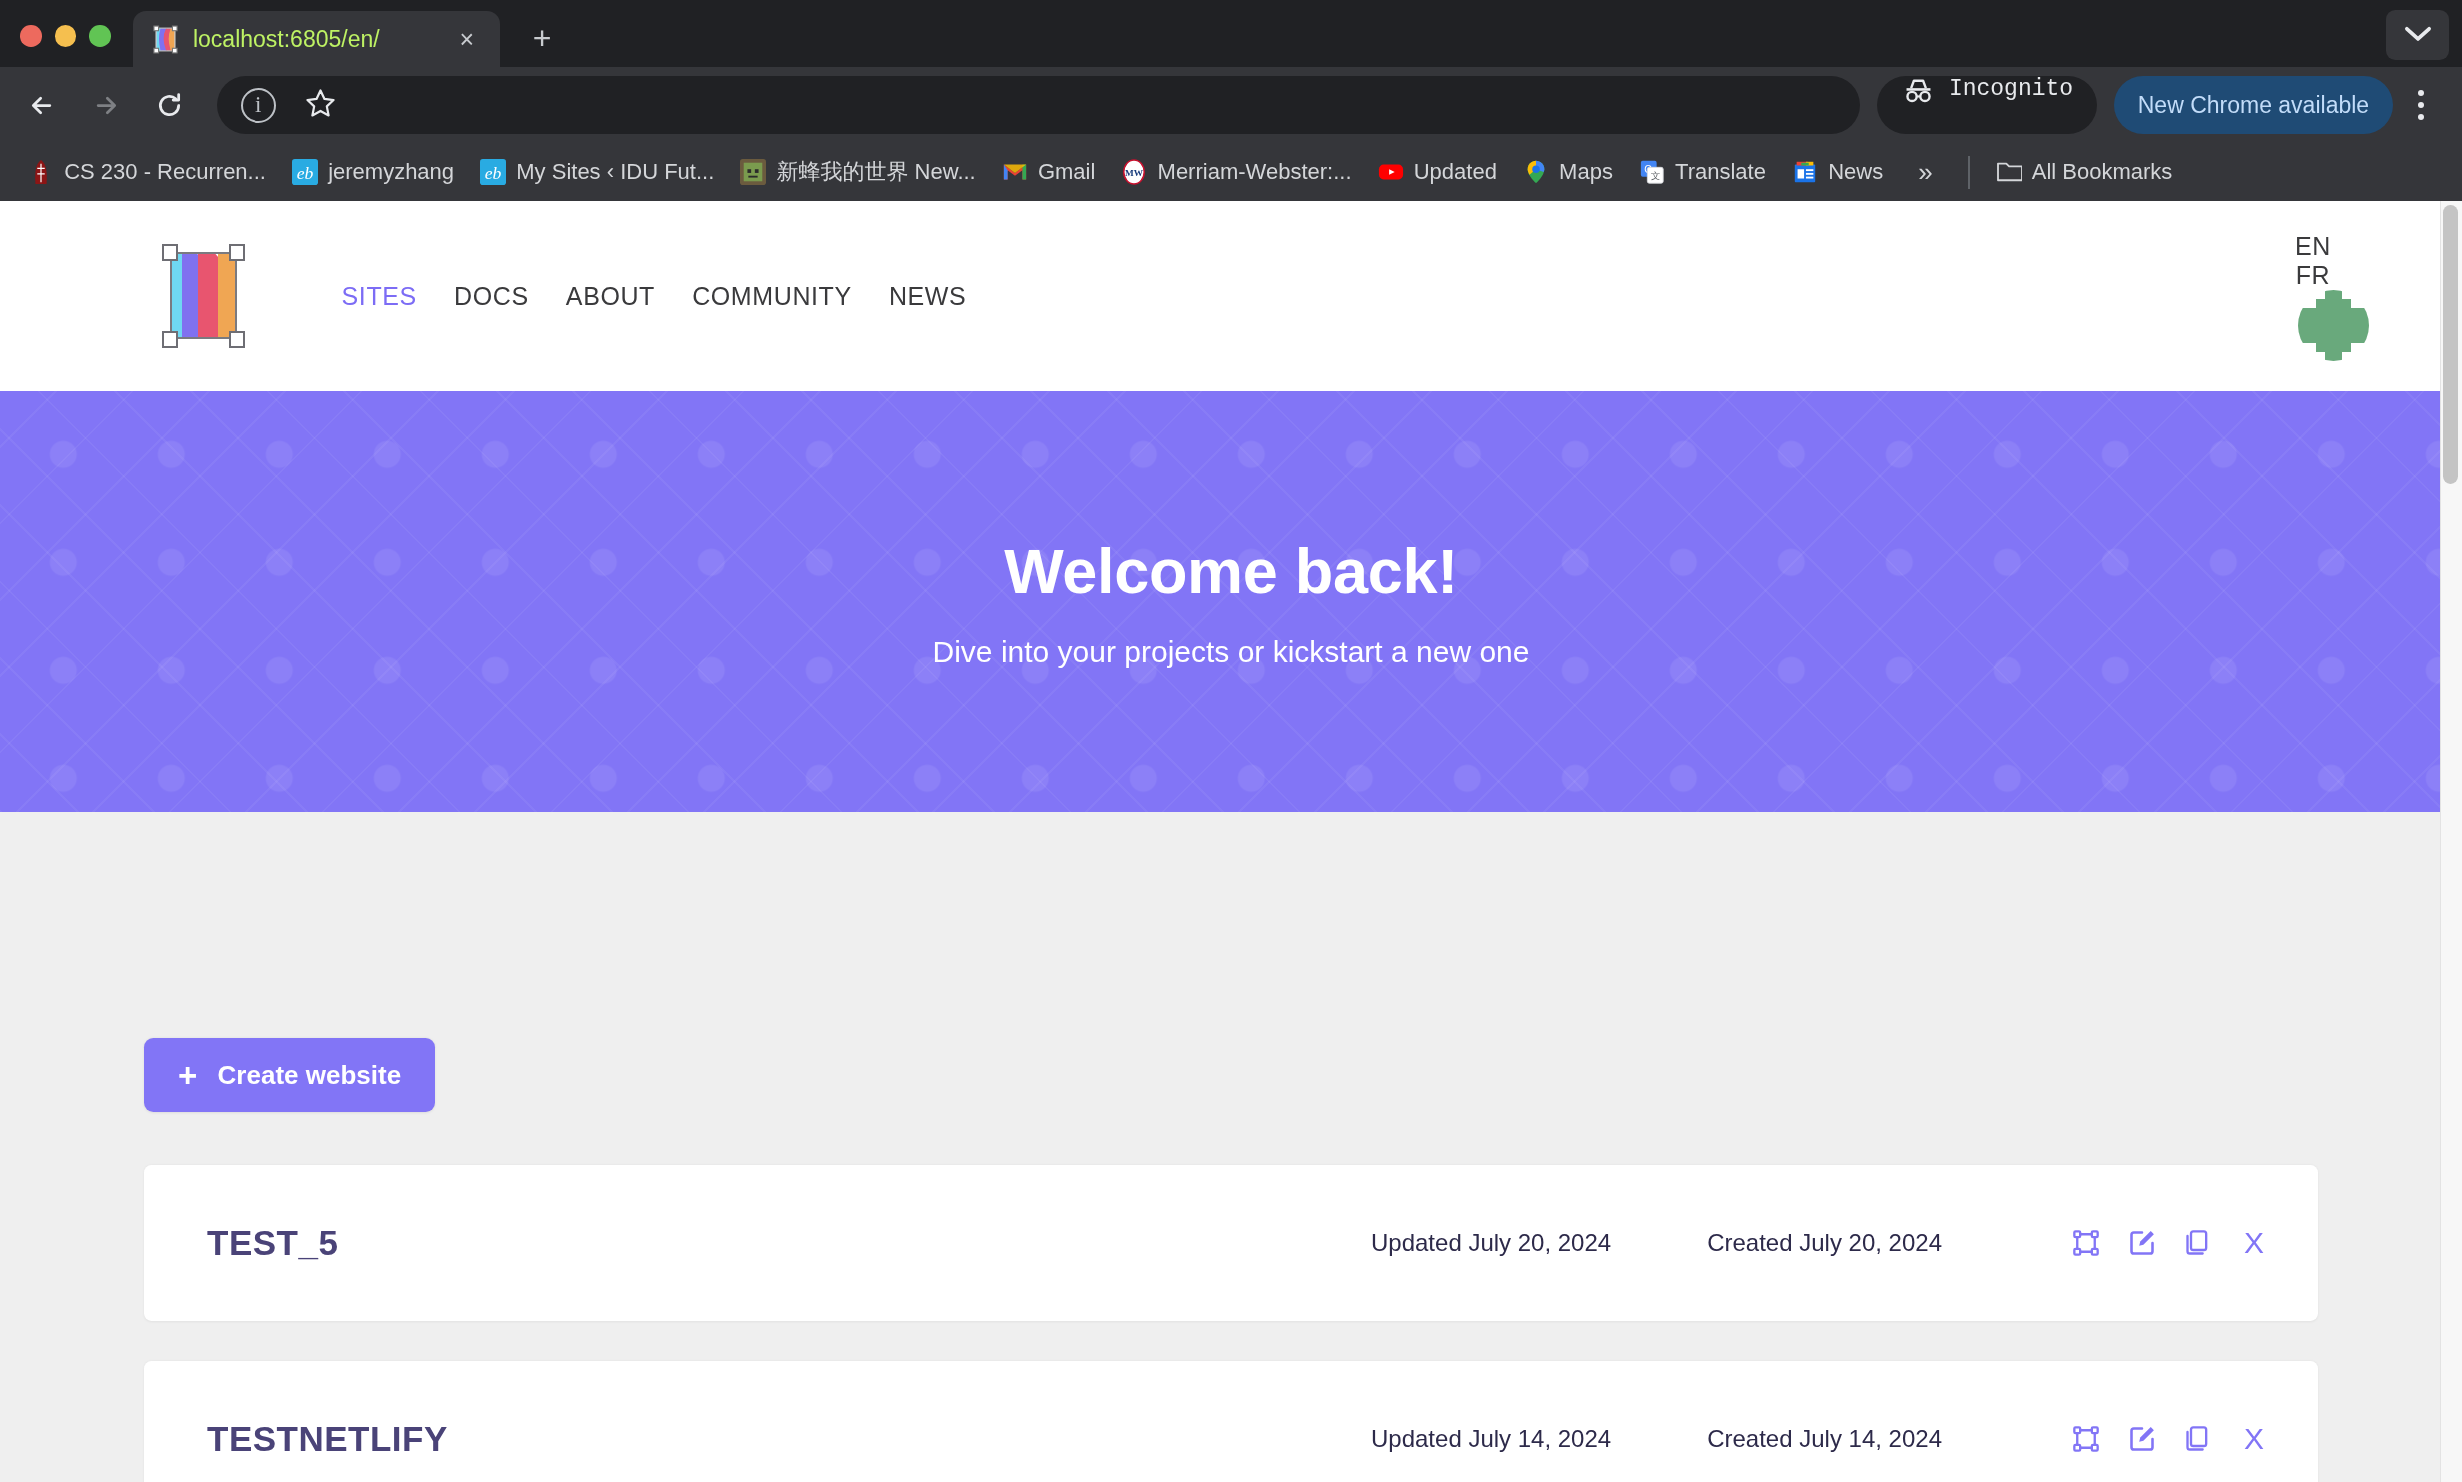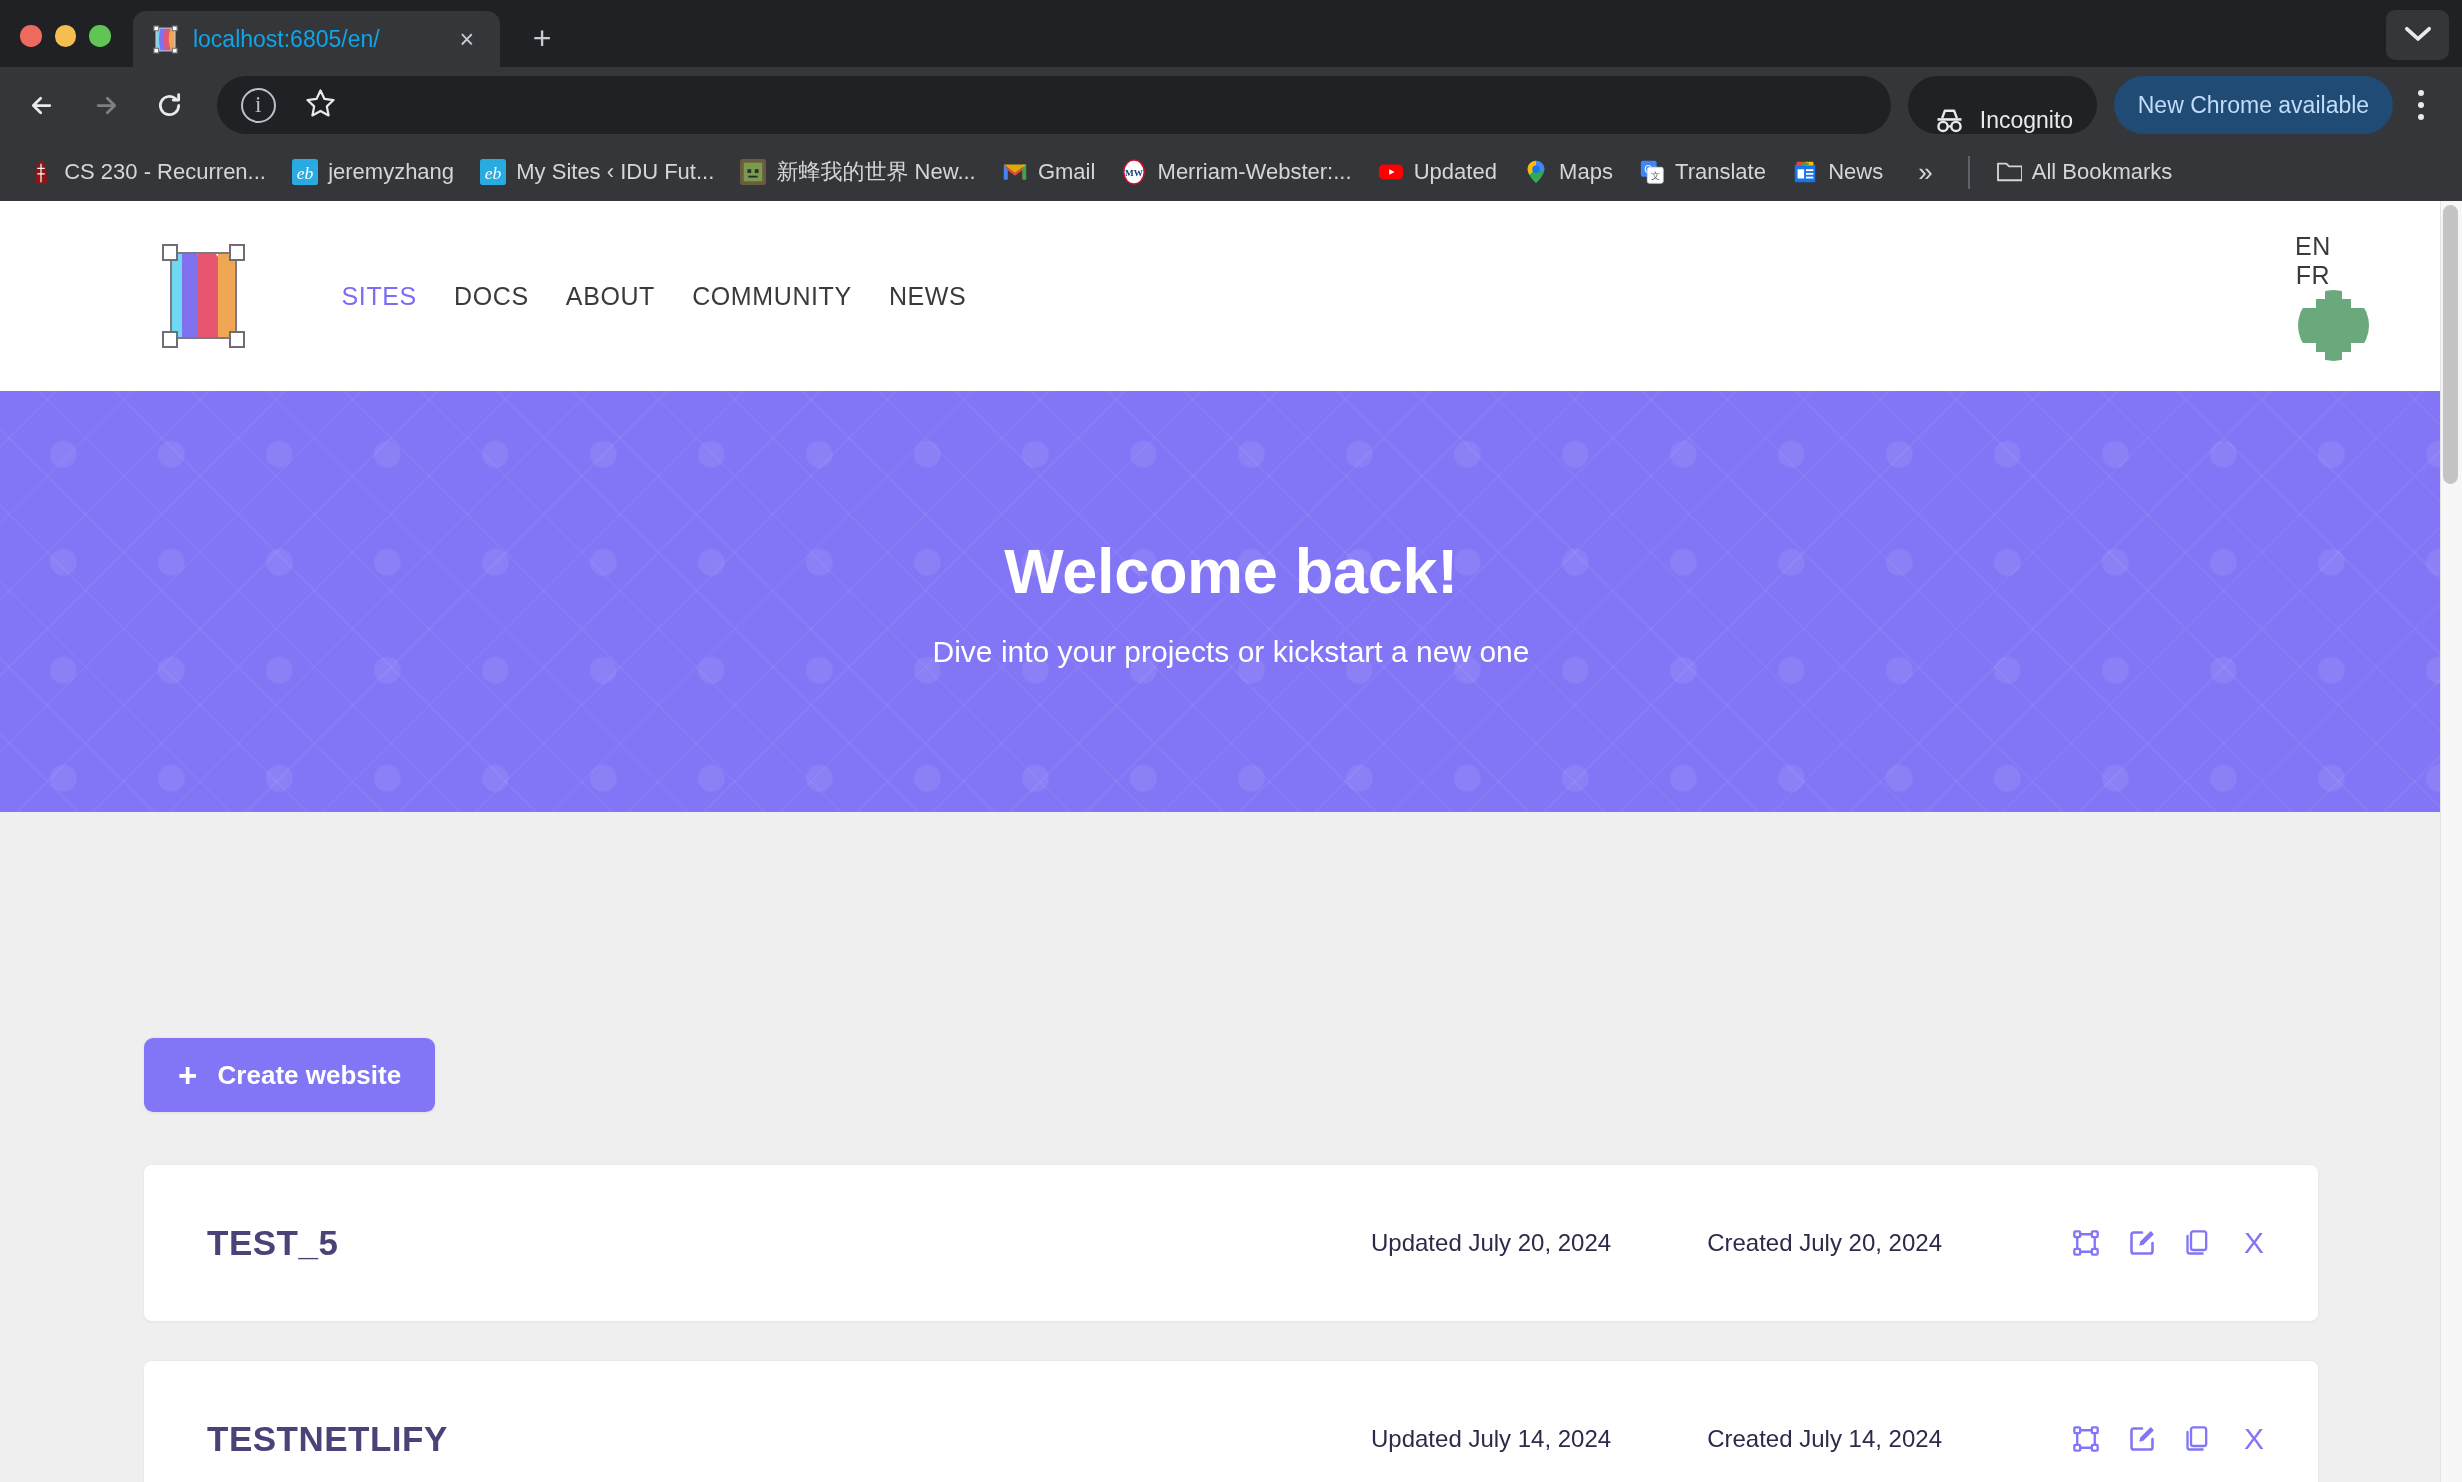--- a/index.html
+++ b/index.html
@@ -37,21 +37,21 @@
     padding: 0 16.7px 0 20.4px;
     gap: 15px;
   }
   .tab-favicon {
     width: 25px; height: 29px;
     flex: 0 0 auto;
     position: relative;
   }
   .tab-title {
     flex: 1;
-    color: #0ea5e9;
+    color: #bef264;
     font-size: 23px;
     white-space: nowrap;
     overflow: hidden;
   }
   .tab-close {
     color: #C8CBCF; font-size: 25px; line-height: 1;
     width: 32px; text-align: center;
   }
   .new-tab {
     color: #C8CBCF; font-size: 32px; line-height: 1;
@@ -98,25 +98,26 @@
     flex: 0 0 auto;
   }
   .omnibox-url {
     flex: 1; color: #E8EAED; font-size: 25px; letter-spacing: 0.1px;
   }
   .omnibox-star { width: 48px; text-align: center; }
   .incognito-chip {
     height: 58px;
     background: #202124;
     border-radius: 30px;
-    display: flex; align-items: flex-end; gap: 13px;
+    display: flex; align-items: flex-start; gap: 13px;
     padding: 0 24px;
     margin-left: 11px;
     color: #E8EAED; font-size: 23px;
     white-space: nowrap;
+    font-family: Liberation Mono, monospace;
   }
   .update-chip {
     height: 58px;
     background: #1F4B75;
     border-radius: 30px;
     display: flex; align-items: center;
     padding: 0 24px;
     margin-left: 11px;
     color: #C2DCF9; font-size: 23px;
     white-space: nowrap;

